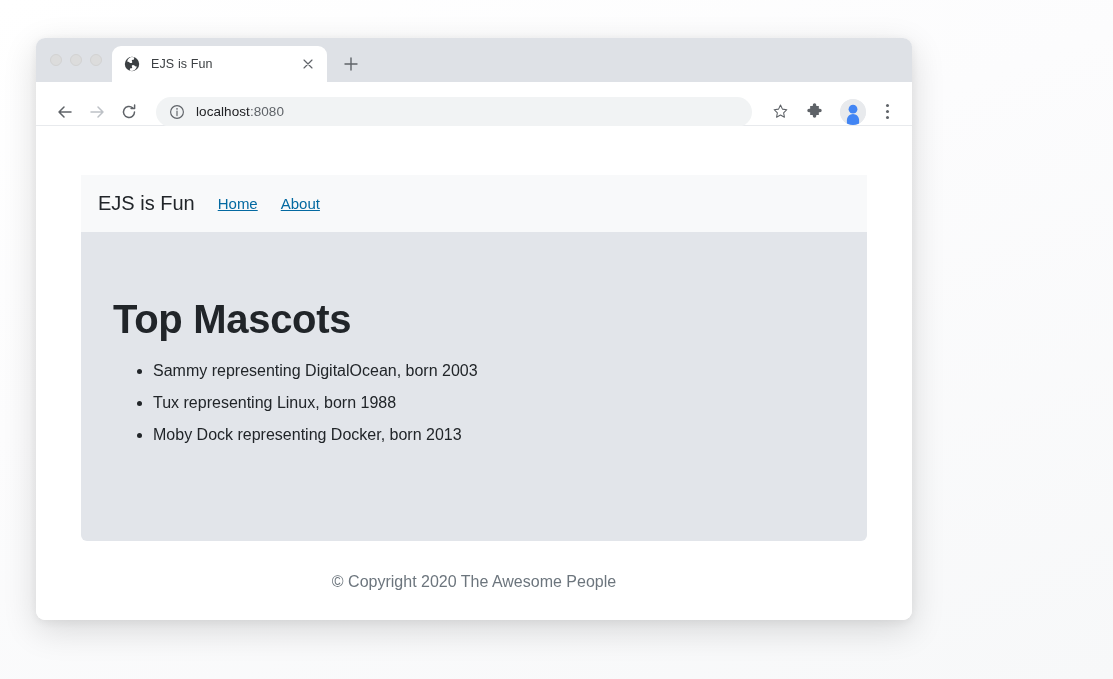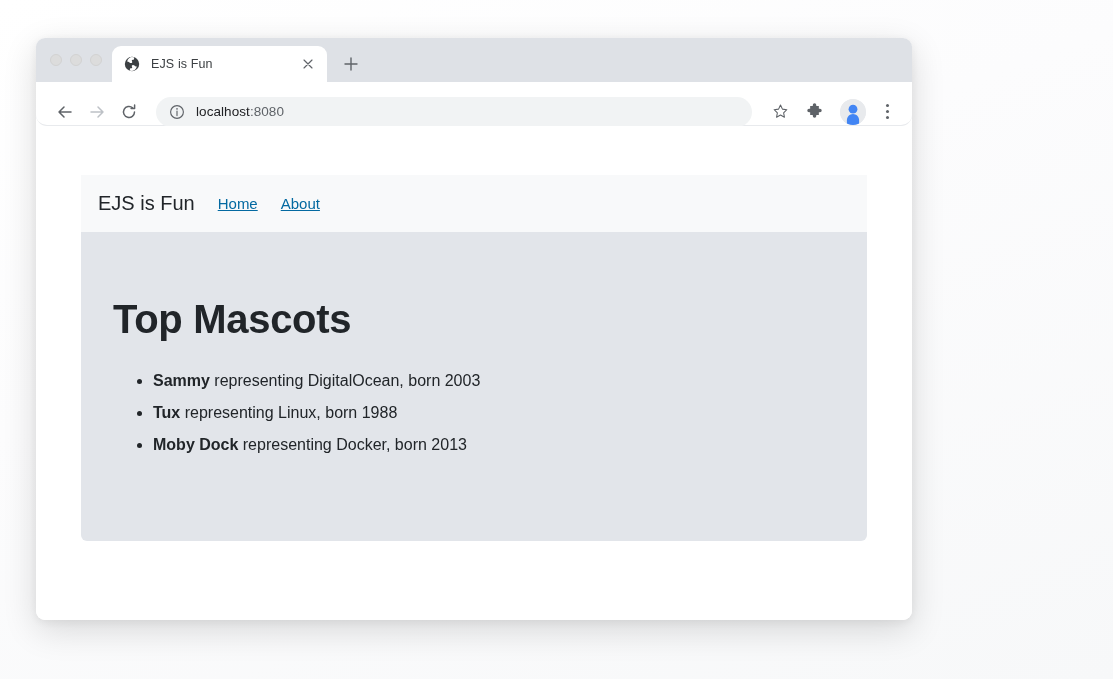--- a/index.html
+++ b/index.html
@@ -113,21 +113,20 @@
   
   .toolbar {
     height: 44px;
     background: #ffffff;
     display: flex;
     align-items: center;
     padding: 16px 12px 0 14px;
     gap: 2px;
     border-bottom: 1px solid #e8eaed;
     flex: 0 0 auto;
-    border-radius: 11px;
   }
 
   .nav-btn {
     width: 30px;
     height: 30px;
     display: flex;
     align-items: center;
     justify-content: center;
     border-radius: 50%;
     color: #5f6368;
@@ -257,41 +256,41 @@
     padding: 64px 32px 60px 32px;
     min-height: 309px;
   }
 
   .jumbo-title {
     font-size: 40px;
     font-weight: bold;
     color: #212529;
     letter-spacing: -0.3px;
     line-height: 1.15;
-    margin-bottom: 27px;
+    margin-bottom: 17px;
   }
 
   .jumbo-lead {
     font-size: 16px;
     color: #212529;
     line-height: 1.5;
     margin-bottom: 22px;
   }
 
   .mascot-list {
     list-style: disc;
     padding-left: 40px;
   }
   .mascot-list li {
     font-size: 16px;
     color: #212529;
     line-height: 1.5;
     margin-bottom: 8px;
   }
-  .mascot-list li strong { font-weight: bold; }
+  .mascot-list li strong { font-weight: normal; }
 
   
   .site-footer {
     text-align: center;
     padding-top: 32px;
     font-size: 16px;
     color: #6c757d;
   }
 </style>
 </head>
@@ -402,17 +401,18 @@
 
       <div class="jumbotron">
         <h1 class="jumbo-title">Top Mascots</h1>
         <ul class="mascot-list">
           <li><strong>Sammy</strong><span> representing DigitalOcean, born 2003</span></li>
           <li><strong>Tux</strong><span> representing Linux, born 1988</span></li>
           <li><strong>Moby Dock</strong><span> representing Docker, born 2013</span></li>
         </ul>
       </div>
 
+      <div class="site-footer">© Copyright 2020 The Awesome People</div>
 
     </div>
   </div>
 
 </div>
 
 </body></html>

